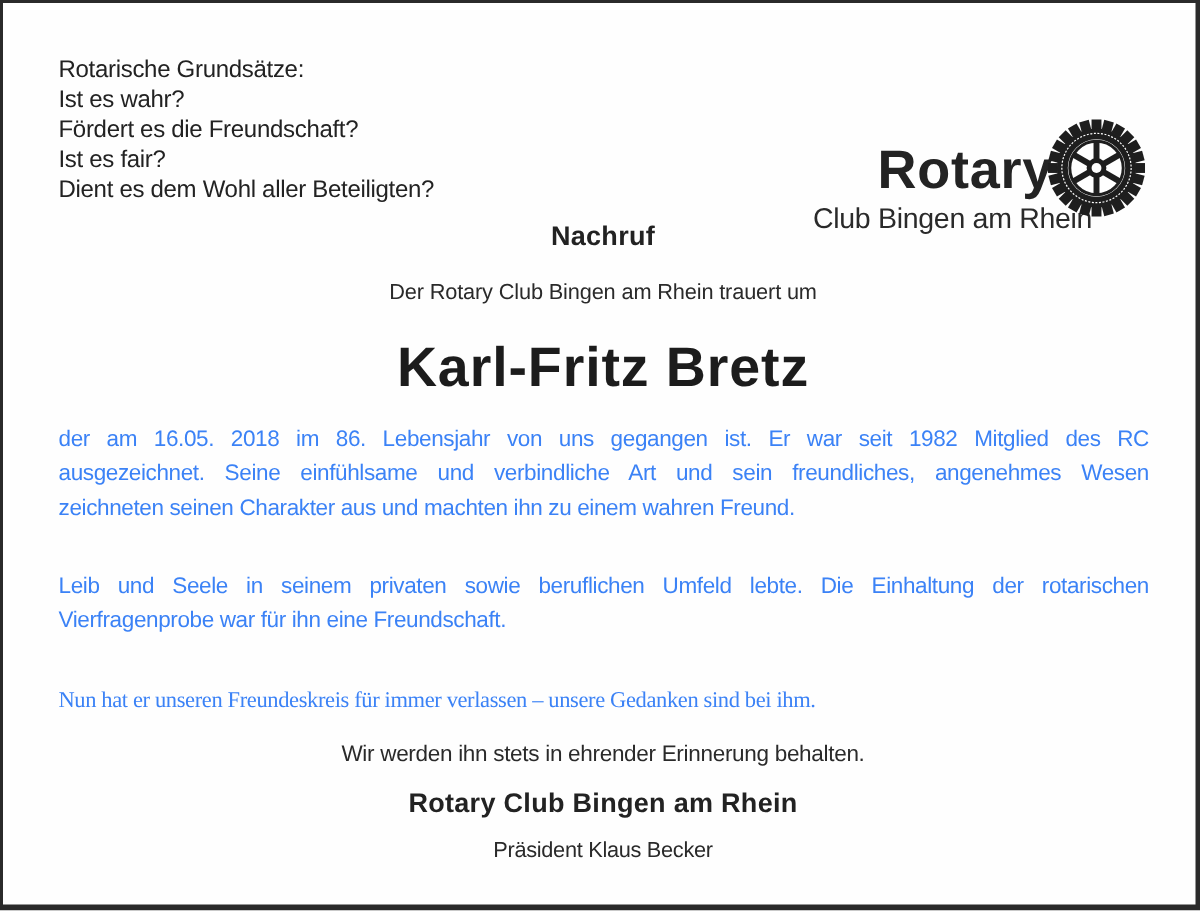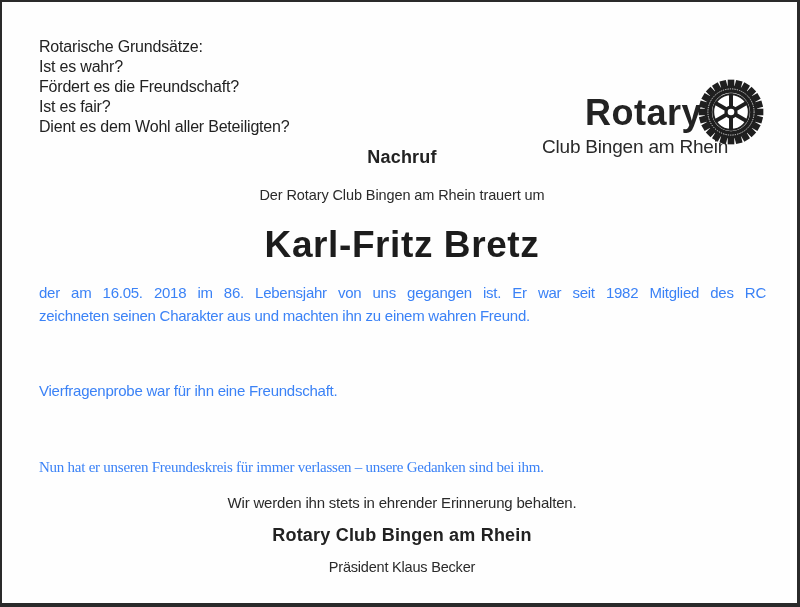--- a/index.html
+++ b/index.html
@@ -145,24 +145,26 @@
       <circle cx="50" cy="50" r="5" fill="#ffffff"></circle>
     </svg>
   </div>
 
   <div class="center nachruf">Nachruf</div>
   <div class="center mourns">Der Rotary Club Bingen am Rhein trauert um</div>
   <div class="center name">Karl-Fritz Bretz</div>
 
   <div class="body-text p1">
     <span class="ln">der am 16.05. 2018 im 86. Lebensjahr von uns gegangen ist. Er war seit 1982 Mitglied des RC</span>
+    <span class="ln">ausgezeichnet. Seine einfühlsame und verbindliche Art und sein freundliches, angenehmes Wesen</span>
     <span class="ln last">zeichneten seinen Charakter aus und machten ihn zu einem wahren Freund.</span>
   </div>
 
   <div class="body-text p2">
+    <span class="ln">Leib und Seele in seinem privaten sowie beruflichen Umfeld lebte. Die Einhaltung der rotarischen</span>
     <span class="ln last">Vierfragenprobe war für ihn eine Freundschaft.</span>
   </div>
 
   <div class="body-text p3">
     <span class="ln last">Nun hat er unseren Freundeskreis für immer verlassen – unsere Gedanken sind bei ihm.</span>
   </div>
 
   <div class="center closing">Wir werden ihn stets in ehrender Erinnerung behalten.</div>
   <div class="center club">Rotary Club Bingen am Rhein</div>
   <div class="center president">Präsident Klaus Becker</div>

